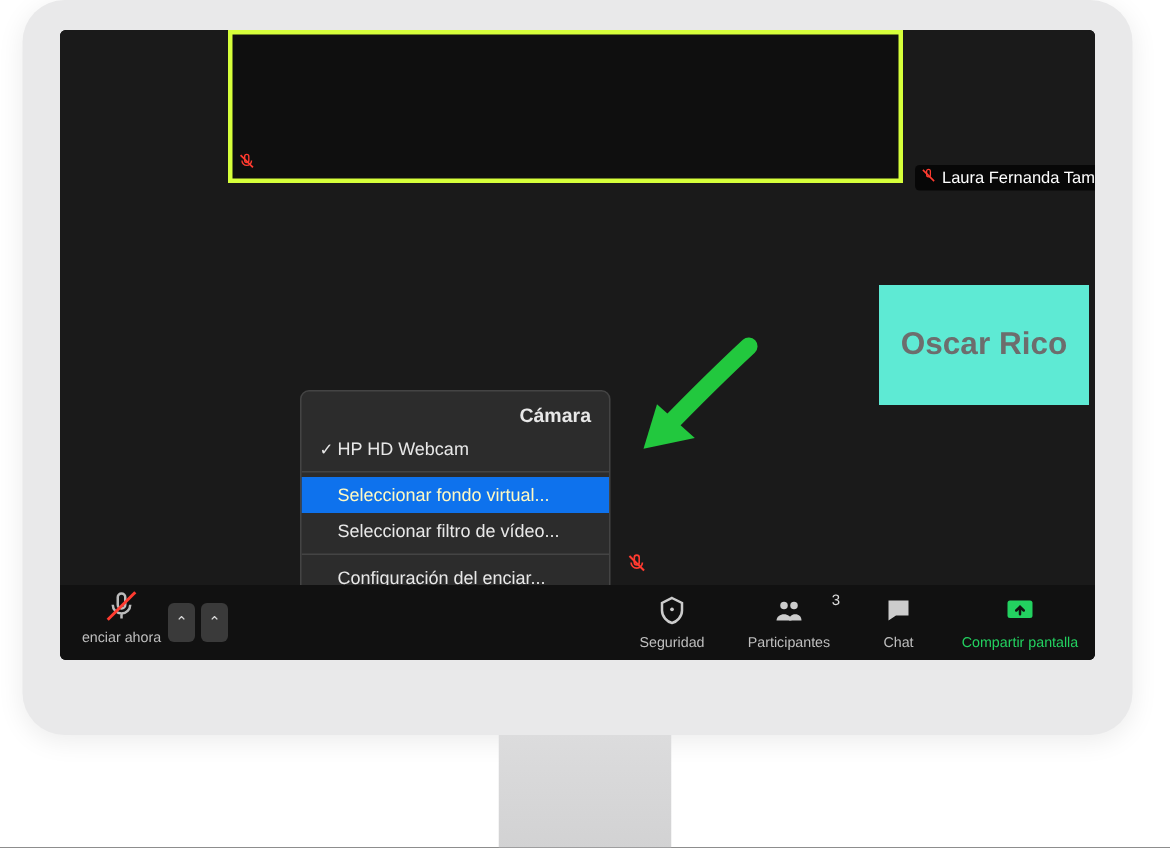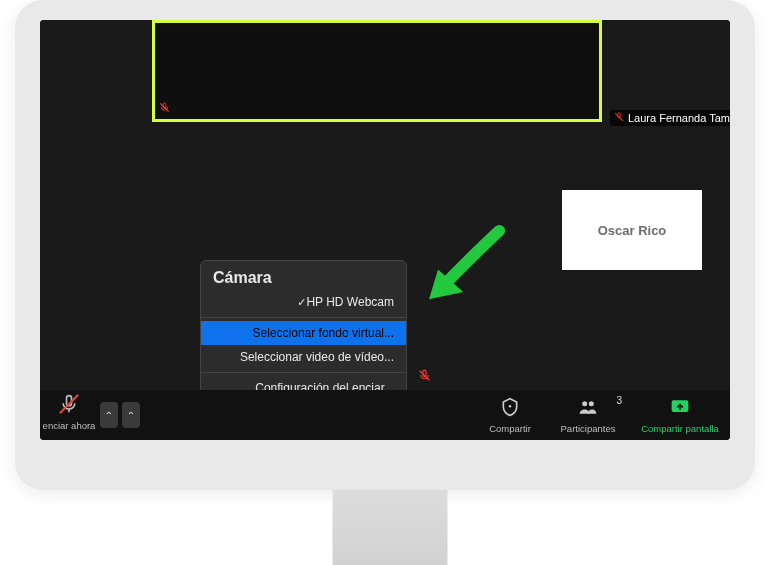--- a/index.html
+++ b/index.html
@@ -75,66 +75,66 @@
     padding: 2px 7px 2px 4px;
     border-radius: 3px;
     display:flex;
     align-items:center;
     gap:4px;
     white-space: nowrap;
   }
   .name-pill .mic-off { color:#ff3b30; font-size:11px; }
   .tile {
     position: absolute;
-    right: 28px;
+    right: 4px;
     top: 170px;
     width: 140px;
     height: 80px;
-    background: #ffffff;
+    background: #5eead4;
     display:flex;
     align-items:center;
     justify-content:center;
     color:#6d6d6d;
     font-weight:700;
-    font-size:13px;
+    font-size:21px;
   }
   
   .menu {
     position:absolute;
     left: 160px;
     top: 240px;
     width: 205px;
     background:#2c2c2c;
     border:1px solid #444;
     border-radius:6px;
     color:#e8e8e8;
     font-size:12px;
     overflow:hidden;
   }
   .menu .section-title {
     padding: 8px 12px 3px 12px;
     font-weight:700;
-    font-size:16px;
+    font-size:13px;
+    text-align:right;
   }
   .menu .item {
     padding: 5px 12px 5px 24px;
     white-space:nowrap;
     cursor: default;
-    text-align: right;
   }
   .menu .item.check { padding-left: 12px; }
   .menu .item.check::before {
     content: "✓";
     display:inline-block;
     width:12px;
     font-size:11px;
   }
   .menu .item.selected {
     background:#0e72ed;
-    color:#000000;
+    color:#fef9c3;
   }
   .menu hr {
     border:none;
     border-top:1px solid #444;
     margin:3px 0;
   }
   .ext-mute {
     position:absolute;
     left: 378px;
     top: 349px;
@@ -185,21 +185,21 @@
     position:absolute;
     width:26px; height:2px;
     background:#ff3b30;
     transform: rotate(-45deg);
     top:13px; left:50%;
     margin-left:-13px;
   }
   .green { color:#23d160; }
   .green .lbl { color:#23d160; }
   .spacer { flex:1; }
-  .audio-group { width:50px; position:relative; padding-bottom:6px;}
+  .audio-group { width:50px; position:relative; padding-bottom:6px;margin-left:12px;}
   .badge {
     position:absolute;
     top:5px; right:8px;
     color:#ddd;
     font-size:10px;
   }
 </style>
 </head>
 <body>
 
@@ -229,21 +229,21 @@
 
       <div class="tile">
         <span>Oscar Rico</span>
       </div>
 
       <div class="menu">
         <div class="section-title">Cámara</div>
         <div class="item check">HP HD Webcam</div>
         <hr>
         <div class="item selected">Seleccionar fondo virtual...</div>
-        <div class="item">Seleccionar video de vídeo...</div>
+        <div class="item">Seleccionar filtro de vídeo...</div>
         <hr>
         <div class="item">Configuración del enciar...</div>
       </div>
 
       <span class="ext-mute">
         <svg width="13" height="13" viewBox="0 0 24 24">
             <path d="M12 2a3 3 0 0 0-3 3v6a3 3 0 0 0 6 0V5a3 3 0 0 0-3-3z M5 11a7 7 0 0 0 14 0" fill="none" stroke="#ff3b30" stroke-width="2"></path>
             <line x1="3" y1="3" x2="21" y2="21" stroke="#ff3b30" stroke-width="2.5"></line>
           </svg>
       </span>
@@ -276,36 +276,44 @@
 
       <div class="spacer"></div>
 
       <div class="tbtn" style="width:60px;">
         <span class="ico">
           <svg width="20" height="20" viewBox="0 0 24 24">
               <path d="M12 2 L20 6 V12 C20 17 16 21 12 22 C8 21 4 17 4 12 V6 Z" fill="none" stroke="#ccc" stroke-width="2"></path>
               <circle cx="12" cy="11" r="1.5" fill="#ccc"></circle>
             </svg>
         </span>
-        <span class="lbl">Compartir</span>
+        <span class="lbl">Seguridad</span>
       </div>
 
       <div class="tbtn" style="width:72px; position:relative;">
         <span class="ico">
           <svg width="24" height="20" viewBox="0 0 24 24">
               <circle cx="8" cy="8" r="3" fill="#ccc"></circle>
               <circle cx="16" cy="8" r="3" fill="#ccc"></circle>
               <path d="M2 20c0-3 3-5 6-5s6 2 6 5" fill="#ccc"></path>
               <path d="M12 20c0-3 2-5 5-5s5 2 5 5" fill="#ccc"></path>
             </svg>
         </span>
         <span class="badge">3</span>
         <span class="lbl">Participantes</span>
       </div>
 
+      <div class="tbtn" style="width:50px;">
+        <span class="ico">
+          <svg width="20" height="20" viewBox="0 0 24 24">
+              <path d="M4 4h16v12H10l-6 4V4Z" fill="#ccc"></path>
+            </svg>
+        </span>
+        <span class="lbl">Chat</span>
+      </div>
 
       <div class="tbtn green" style="width:88px;">
         <span class="ico">
           <svg width="22" height="20" viewBox="0 0 24 24">
               <rect x="2" y="4" width="20" height="14" rx="2" fill="#23d160"></rect>
               <path d="M12 15V9 M9 12l3-3 3 3" fill="none" stroke="#111" stroke-width="2" stroke-linecap="round"></path>
             </svg>
         </span>
         <span class="lbl">Compartir pantalla</span>
       </div>

